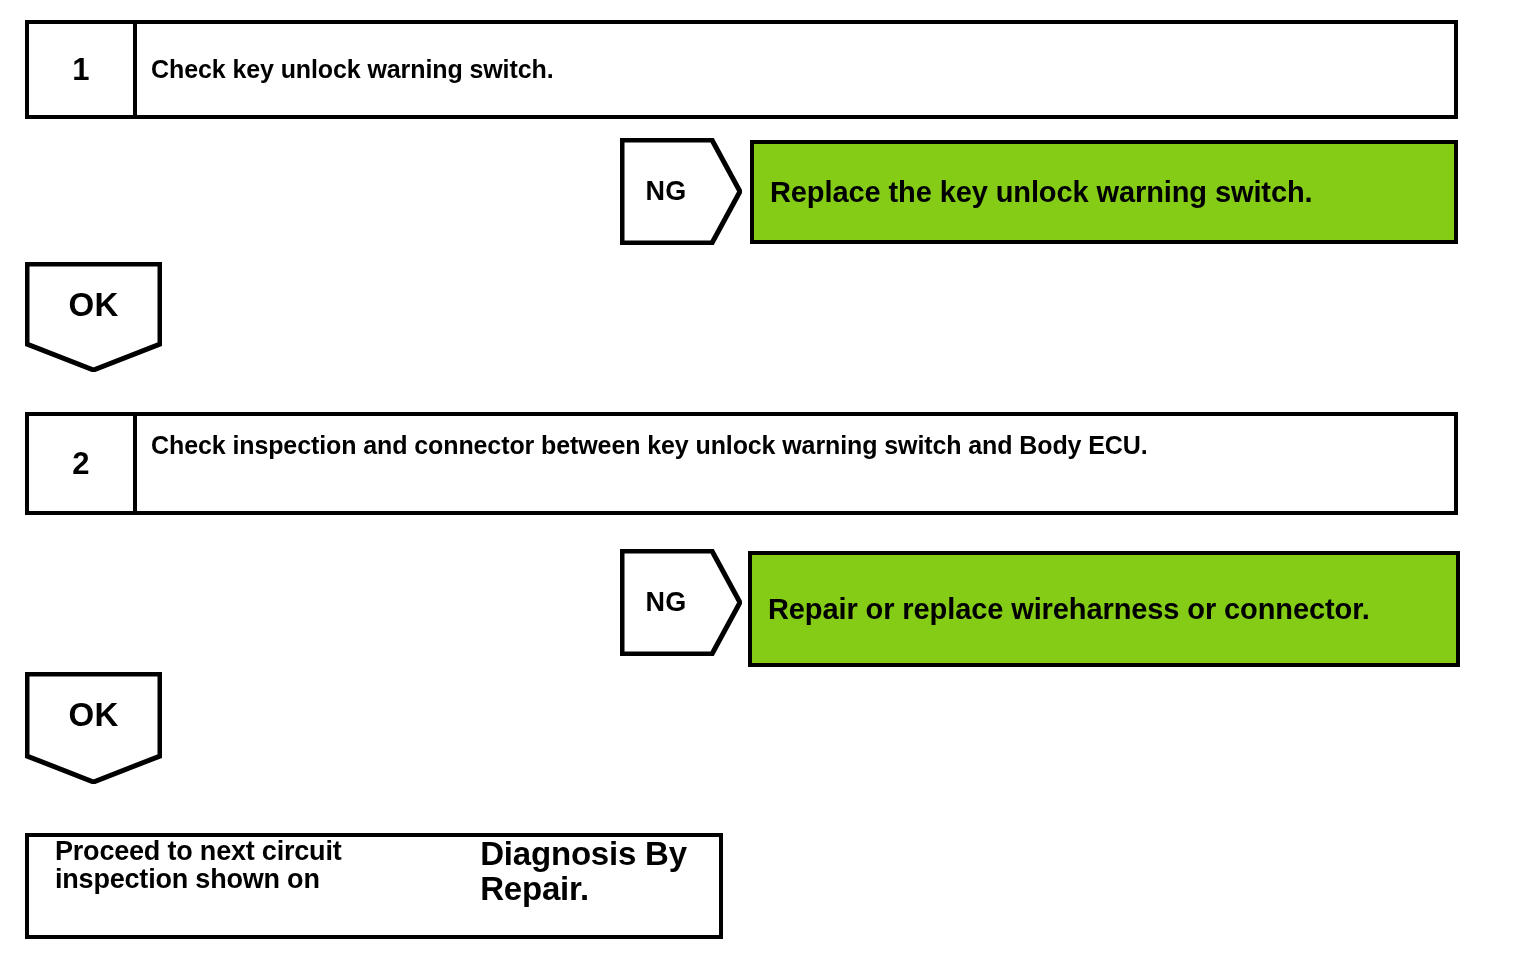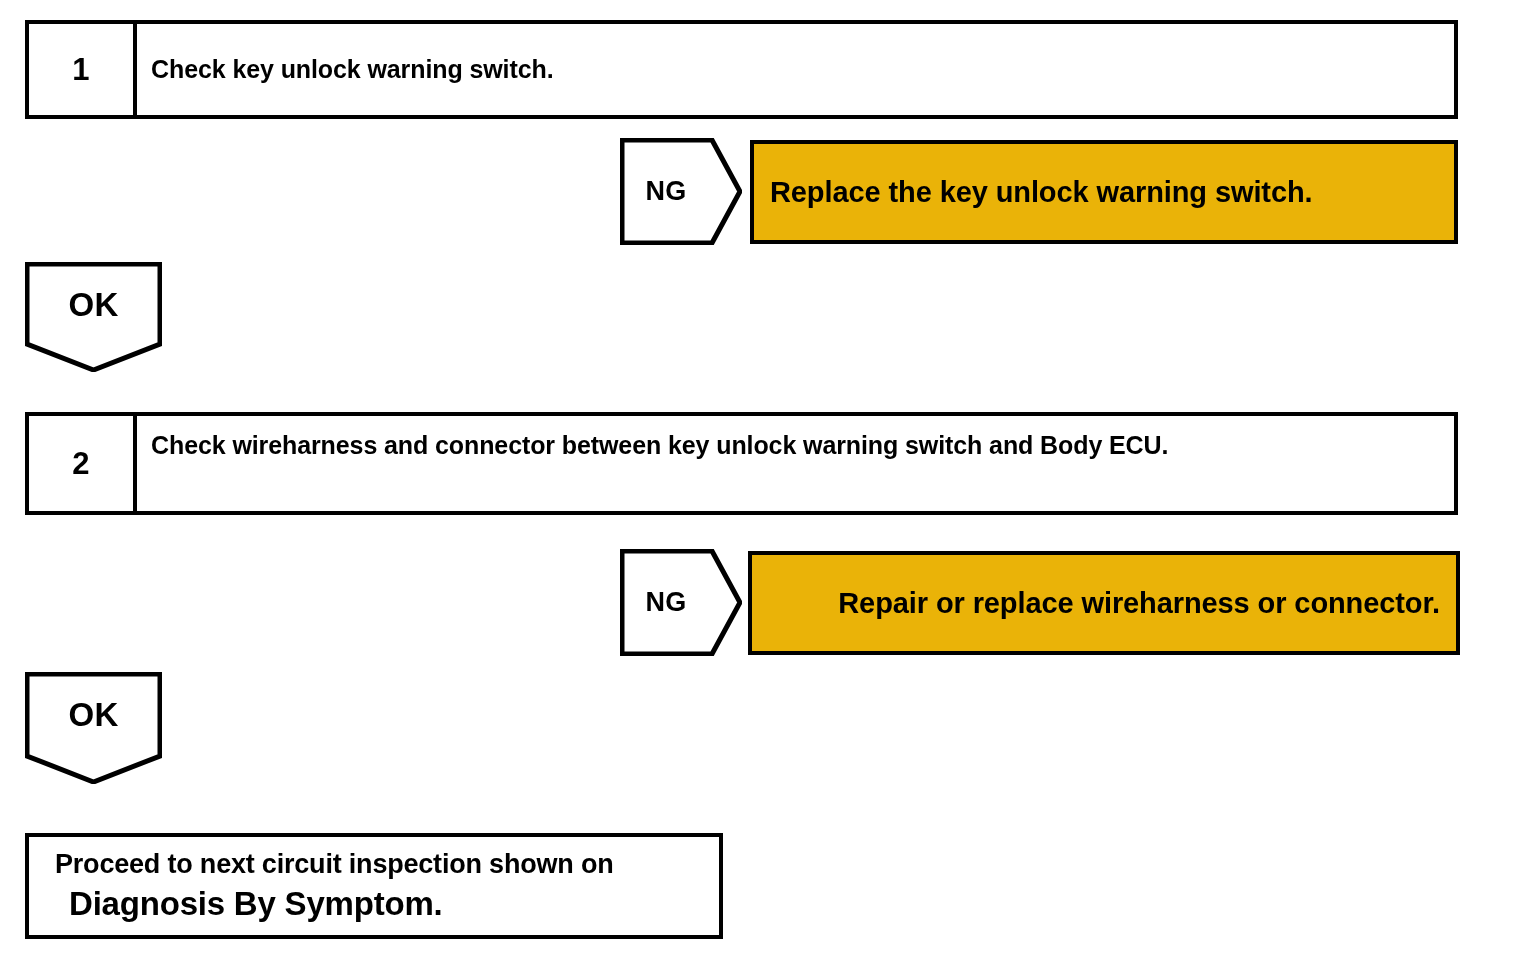--- a/index.html
+++ b/index.html
@@ -56,37 +56,37 @@
   .step-text.top-align {
     align-items: flex-start;
     padding-top: 14px;
   }
 
   
   .result-box {
     position: absolute;
     box-sizing: border-box;
     border: 4px solid #000;
-    background: #eab308;
+    background: #84cc16;
     display: flex;
     align-items: center;
     padding: 0 16px;
     font-size: 29px;
     font-weight: bold;
     letter-spacing: -0.1px;
   }
 
   
   .final-box {
     position: absolute;
     box-sizing: border-box;
     border: 4px solid #000;
     background: #fff;
     display: flex;
-    flex-direction: column;
+    flex-direction: row;
     justify-content: center;
     padding: 0 0 0 26px;
   }
   .final-line-1 {
     font-size: 27px;
     font-weight: bold;
     letter-spacing: -0.2px;
     line-height: 1.05;
     margin-bottom: 9px;
   }
@@ -163,39 +163,39 @@
 
   <div class="ok-shape" style="left:25px; top:262px; width:137px; height:110px;">
     <svg width="137" height="110" viewBox="0 0 137 110" aria-hidden="true">
       <polygon points="2,2 135,2 135,82 68.5,108 2,82" fill="#ffffff" stroke="#000000" stroke-width="5" stroke-linejoin="miter"></polygon>
     </svg>
     <span class="tag-label">OK</span>
   </div>
 
   <div class="step-box" style="left:25px; top:412px; width:1433px; height:103px;">
     <div class="step-num">2</div>
-    <div class="step-text top-align">Check wireharness and connector between key unlock warning switch and Body ECU.</div>
+    <div class="step-text top-align">Check inspection and connector between key unlock warning switch and Body ECU.</div>
   </div>
 
   <div class="ng-shape" style="left:620px; top:549px; width:122px; height:107px;">
     <svg width="122" height="107" viewBox="0 0 122 107" aria-hidden="true">
       <polygon points="2,2 92,2 120,53.5 92,105 2,105" fill="#ffffff" stroke="#000000" stroke-width="5" stroke-linejoin="miter"></polygon>
     </svg>
     <span class="tag-label">NG</span>
   </div>
 
-  <div class="result-box" style="left:748px; top:551px; width:712px; height:104px;justify-content:flex-end;">
+  <div class="result-box" style="left:748px; top:551px; width:712px; height:116px;">
     <span>Repair or replace wireharness or connector.</span>
   </div>
 
   <div class="ok-shape" style="left:25px; top:672px; width:137px; height:112px;">
     <svg width="137" height="112" viewBox="0 0 137 112" aria-hidden="true">
       <polygon points="2,2 135,2 135,84 68.5,110 2,84" fill="#ffffff" stroke="#000000" stroke-width="5" stroke-linejoin="miter"></polygon>
     </svg>
     <span class="tag-label">OK</span>
   </div>
 
   <div class="final-box" style="left:25px; top:833px; width:698px; height:106px;">
     <div class="final-line-1">Proceed to next circuit inspection shown on</div>
-    <div class="final-line-2">Diagnosis By Symptom.</div>
+    <div class="final-line-2">Diagnosis By Repair.</div>
   </div>
 
 </div>
 
 </body></html>

